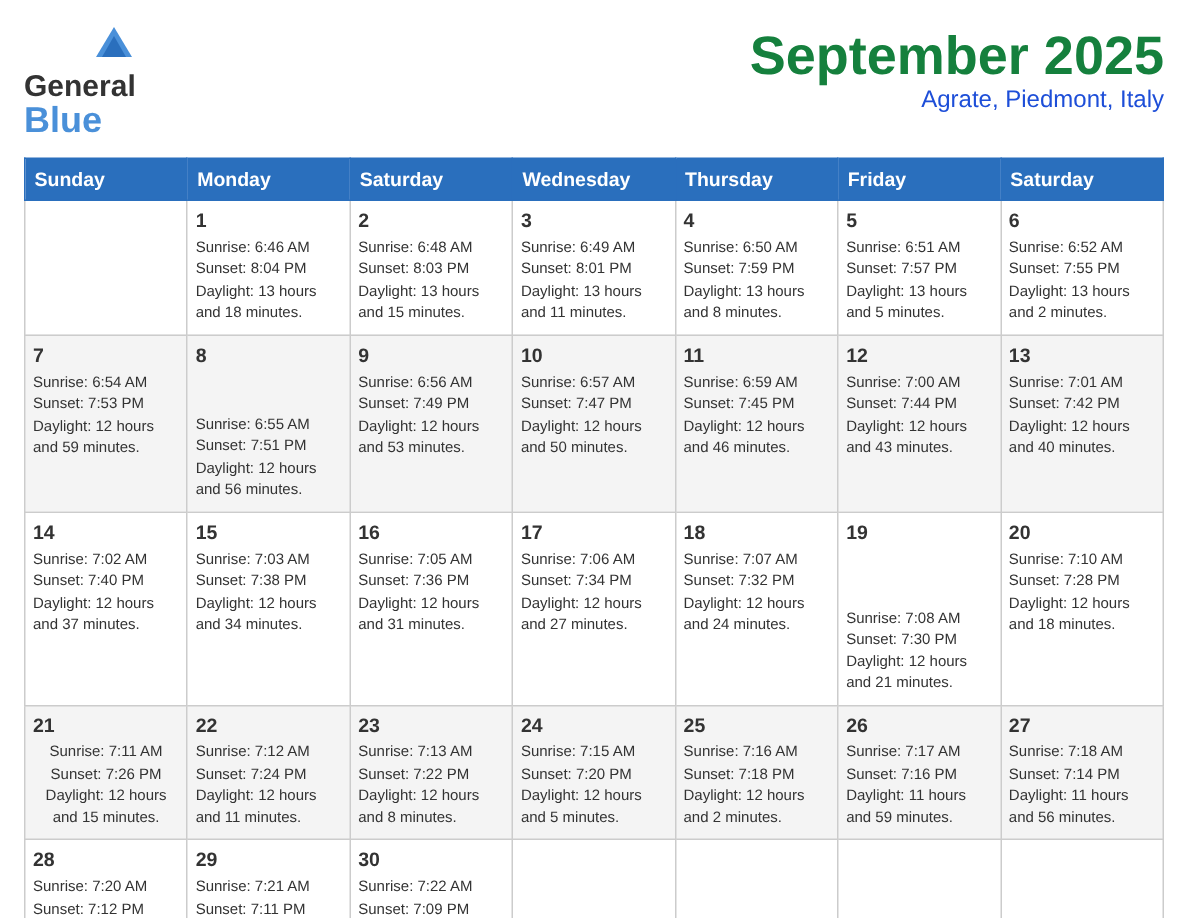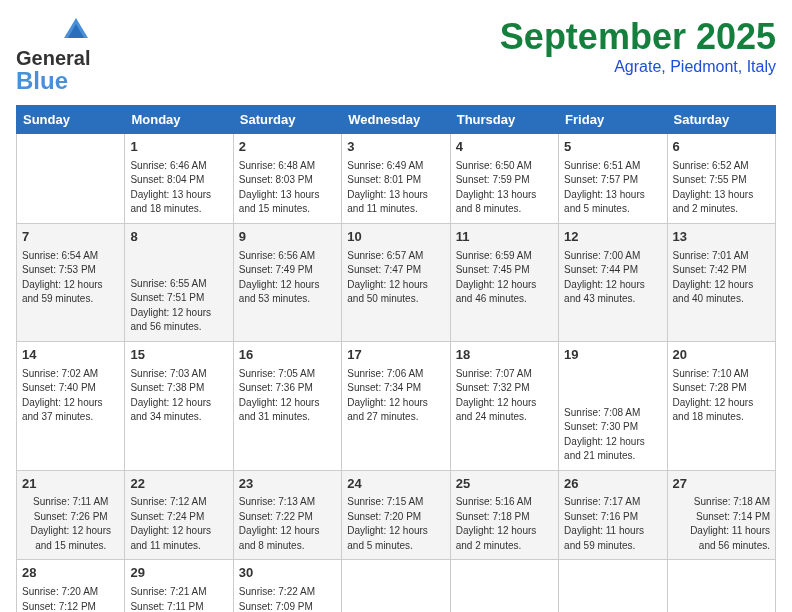--- a/index.html
+++ b/index.html
@@ -296,35 +296,35 @@
         </td>
         <td>
           <span class="day-num">24</span>
           <div class="day-info" style="white-space: pre-line;">Sunrise: 7:15 AM
 Sunset: 7:20 PM
 Daylight: 12 hours
 and 5 minutes.</div>
         </td>
         <td>
           <span class="day-num">25</span>
-          <div class="day-info" style="white-space: pre-line;">Sunrise: 5:16 AM
+          <div class="day-info" style="white-space: pre-line;">Sunrise: 7:16 AM
 Sunset: 7:18 PM
 Daylight: 12 hours
 and 2 minutes.</div>
         </td>
         <td>
           <span class="day-num">26</span>
           <div class="day-info" style="white-space: pre-line;">Sunrise: 7:17 AM
 Sunset: 7:16 PM
 Daylight: 11 hours
 and 59 minutes.</div>
         </td>
         <td>
           <span class="day-num">27</span>
-          <div class="day-info" style="white-space: pre-line; text-align: right;">Sunrise: 7:18 AM
+          <div class="day-info" style="white-space: pre-line;">Sunrise: 7:18 AM
 Sunset: 7:14 PM
 Daylight: 11 hours
 and 56 minutes.</div>
         </td>
       </tr>
       <tr>
         <td>
           <span class="day-num">28</span>
           <div class="day-info" style="white-space: pre-line;">Sunrise: 7:20 AM
 Sunset: 7:12 PM

